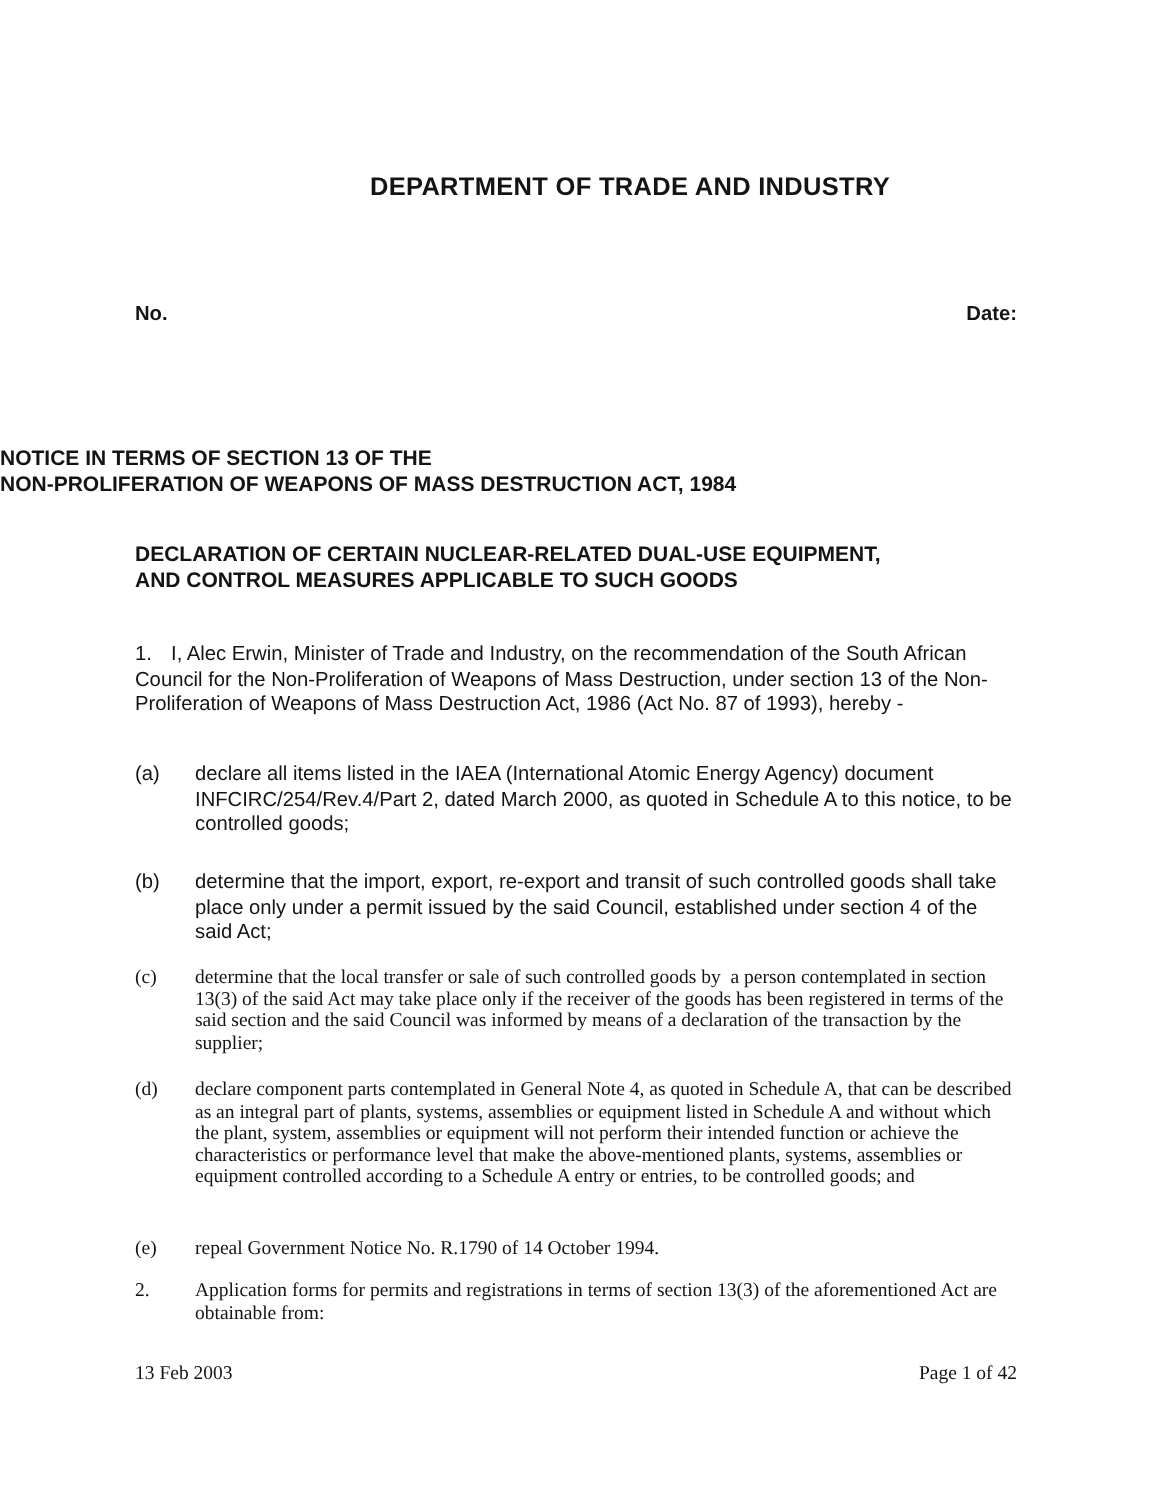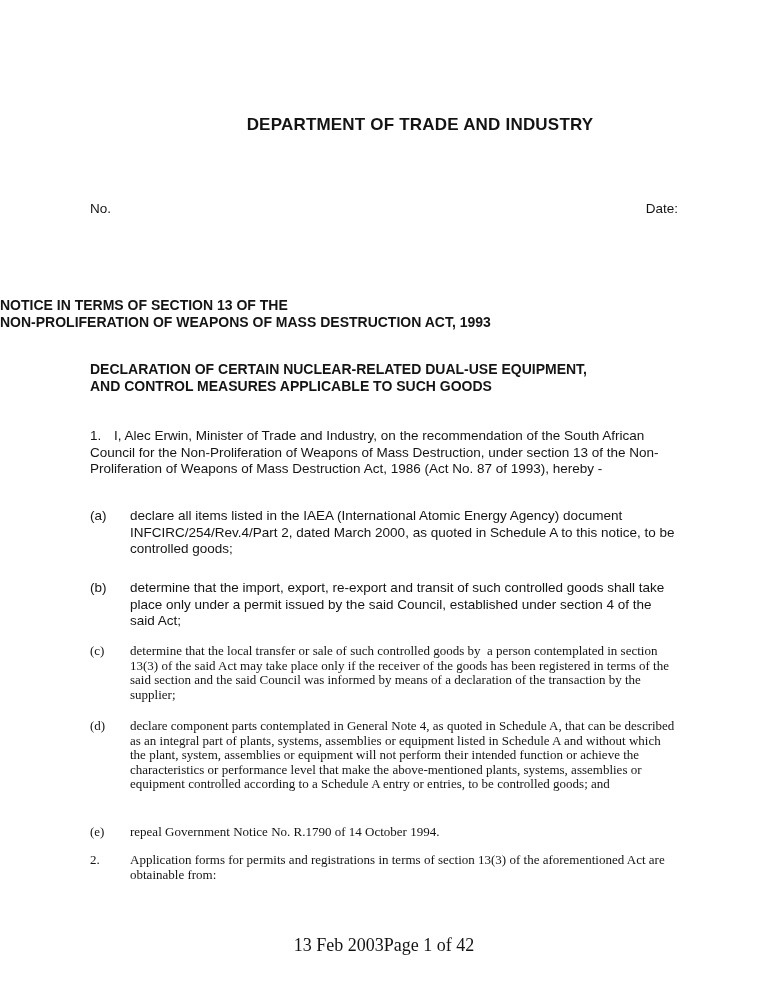--- a/index.html
+++ b/index.html
@@ -29,21 +29,21 @@
     font-size: 17px;
     letter-spacing: 0.2px;
     padding-left: 36px;
   }
   .no-date-row {
     top: 201px;
     left: 90px;
     width: 588px;
     display: flex;
     justify-content: space-between;
-    font-weight: normal;
+    font-weight: bold;
     font-size: 13.5px;
     gap: 32px;
   }
   .notice-title {
     top: 297px;
     left: 0;
     width: 768px;
     font-weight: bold;
     font-size: 14px;
     line-height: 17px;
@@ -80,40 +80,39 @@
   .pc { top: 644px; }
   .pd { top: 719px; }
   .pe { top: 825px; }
   .p2 { top: 853px; }
 
   .footer-row {
     top: 907px;
     left: 90px;
     width: 588px;
     display: flex;
-    justify-content: center;
-    font-size: 18px;
-    margin-top: 28px;
+    justify-content: space-between;
+    font-size: 13px;
   }
 </style>
 </head>
 <body>
 
 <div class="page">
 
   <div class="abs doc-title sans">DEPARTMENT OF TRADE AND INDUSTRY</div>
 
   <div class="abs no-date-row sans">
     <span>No.</span>
     <span>Date:</span>
   </div>
 
   <div class="abs notice-title sans">
     <div>NOTICE IN TERMS OF SECTION 13 OF THE</div>
-    <div>NON-PROLIFERATION OF WEAPONS OF MASS DESTRUCTION ACT, 1993</div>
+    <div>NON-PROLIFERATION OF WEAPONS OF MASS DESTRUCTION ACT, 1984</div>
   </div>
 
   <div class="abs declaration-heading sans">
     <div>DECLARATION OF CERTAIN NUCLEAR-RELATED DUAL-USE EQUIPMENT,</div>
     <div>AND CONTROL MEASURES APPLICABLE TO SUCH GOODS</div>
   </div>
 
   <div class="abs para p1 sans sans-body">
     <span class="label">1.</span><span class="body">I, Alec Erwin, Minister of Trade and Industry, on the recommendation of the South African Council for the Non-Proliferation of Weapons of Mass Destruction, under section 13 of the Non-Proliferation of Weapons of Mass Destruction Act, 1986 (Act No. 87 of 1993), hereby -</span>
   </div>

